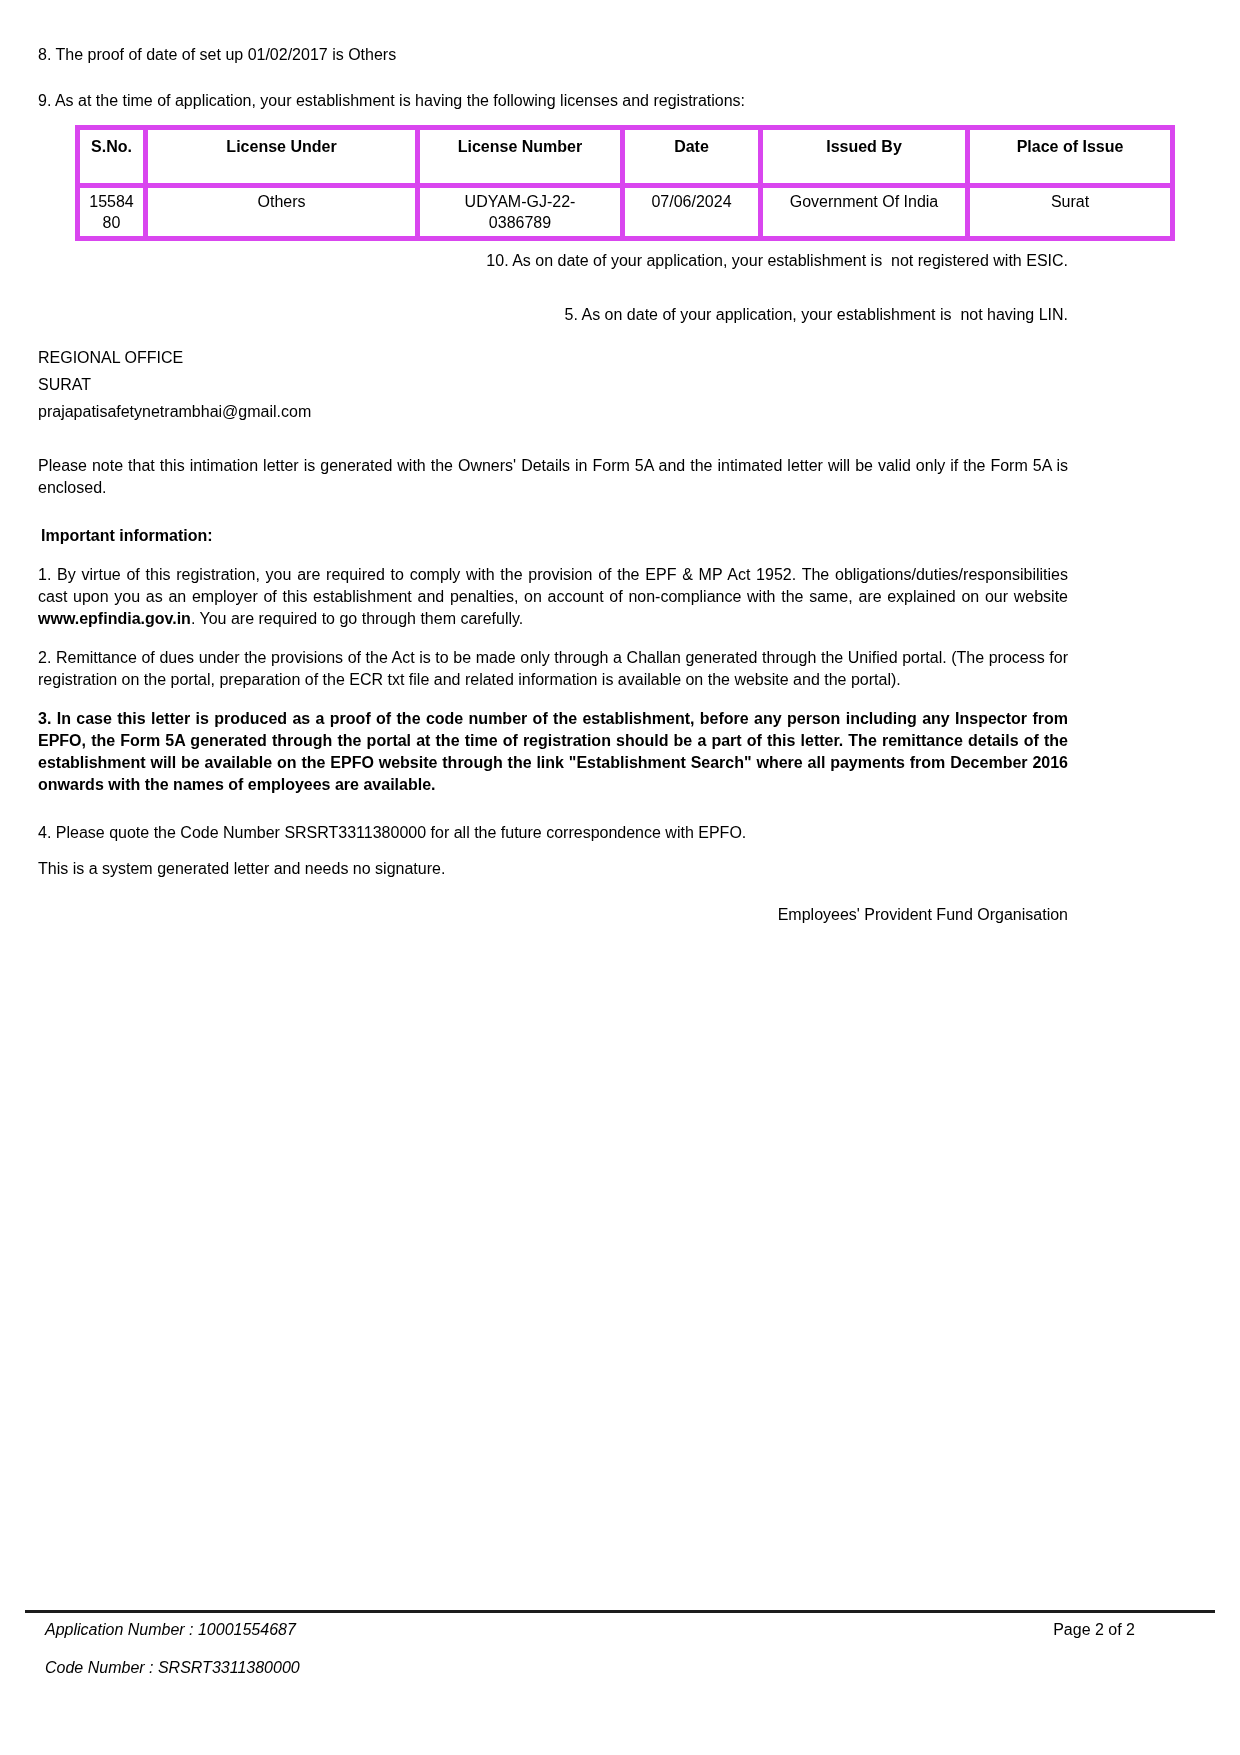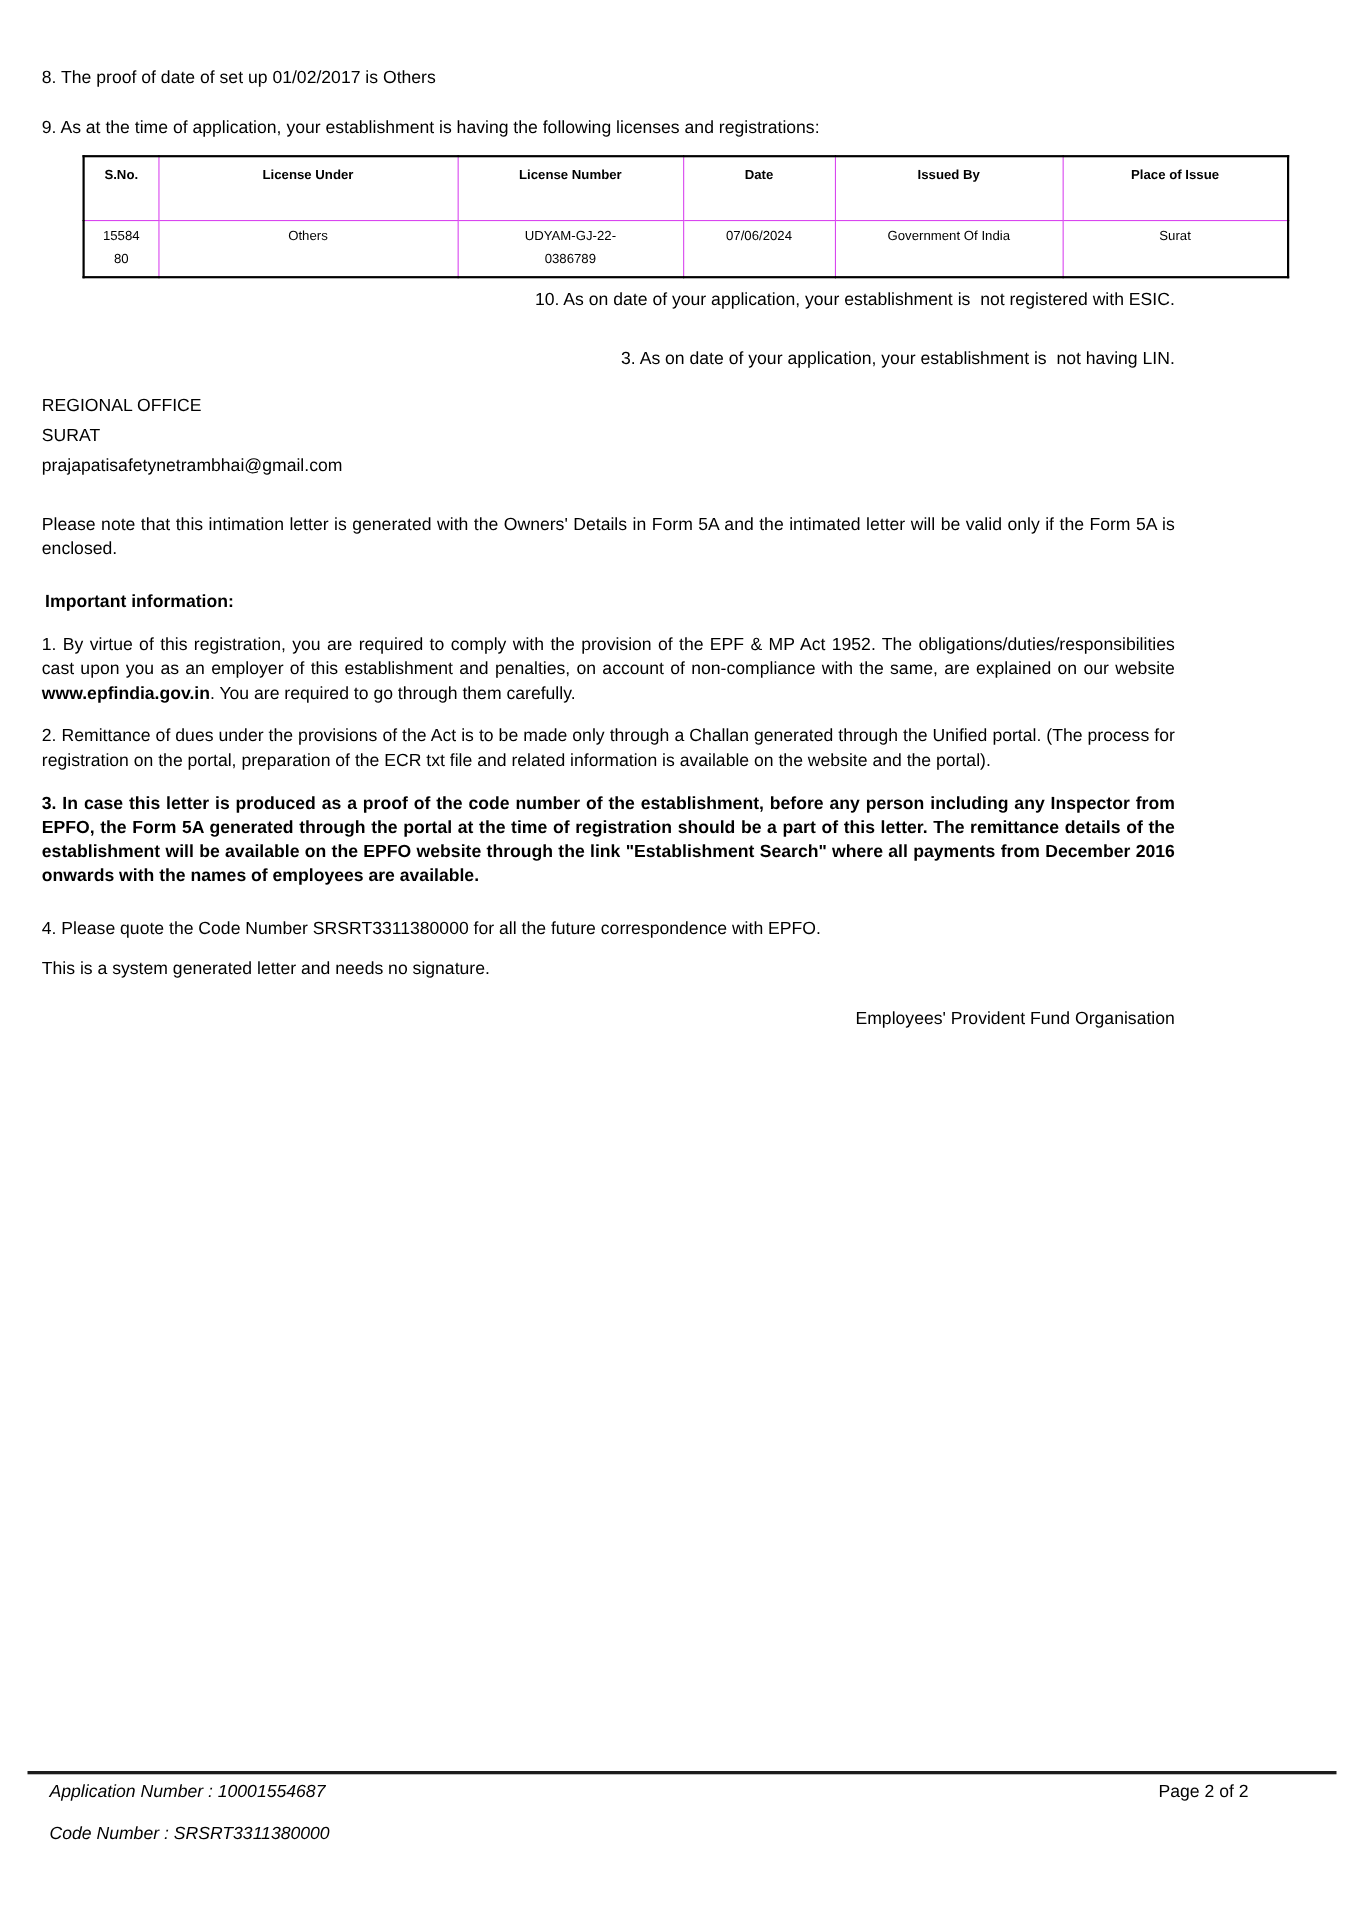--- a/index.html
+++ b/index.html
@@ -14,39 +14,39 @@
   }
   .page {
     position: relative;
     width: 1240px;
     height: 1755px;
     background: #ffffff;
     overflow: hidden;
   }
   .content {
     padding-left: 38px;
-    padding-top: 60px;
+    padding-top: 44px;
     width: 1224px;
   }
   .line { line-height: 22px; width: 1030px; }
   .prewrap { white-space: pre-wrap; text-align: right; }
   .item8 { margin-top: 0; }
   .item9 { margin-top: 24px; }
 
   table.lic-table {
     border-collapse: collapse;
     margin-top: 13px;
     margin-left: 37px;
     table-layout: fixed;
     width: 1095px;
   }
   table.lic-table th, table.lic-table td {
-    border: 1px solid #d946ef;
+    border: 5px solid #d946ef;
     vertical-align: top;
-    font-size: 12px;
+    font-size: 16px;
     line-height: 21px;
   }
   table.lic-table { border: 2px solid #000; }
   table.lic-table th {
     font-weight: bold;
     text-align: center;
     padding: 6px 4px;
     height: 58px;
   }
   table.lic-table td {
@@ -133,21 +133,21 @@
 0386789</td>
           <td>07/06/2024</td>
           <td>Government Of India</td>
           <td>Surat</td>
         </tr>
       </tbody>
     </table>
 
     <div class="line item10 prewrap">10. As on date of your application, your establishment is  not registered with ESIC.</div>
 
-    <div class="line item11 prewrap">3. As on date of your application, your establishment is  not having LIN.</div>
+    <div class="line item11 prewrap">5. As on date of your application, your establishment is  not having LIN.</div>
 
     <div class="office">
       <div>REGIONAL OFFICE</div>
       <div>SURAT</div>
       <div>prajapatisafetynetrambhai@gmail.com</div>
     </div>
 
     <div class="line note">Please note that this intimation letter is generated with the Owners' Details in Form 5A and the intimated letter will be valid only if the Form 5A is enclosed.</div>
 
     <div class="line important">Important information:</div>

